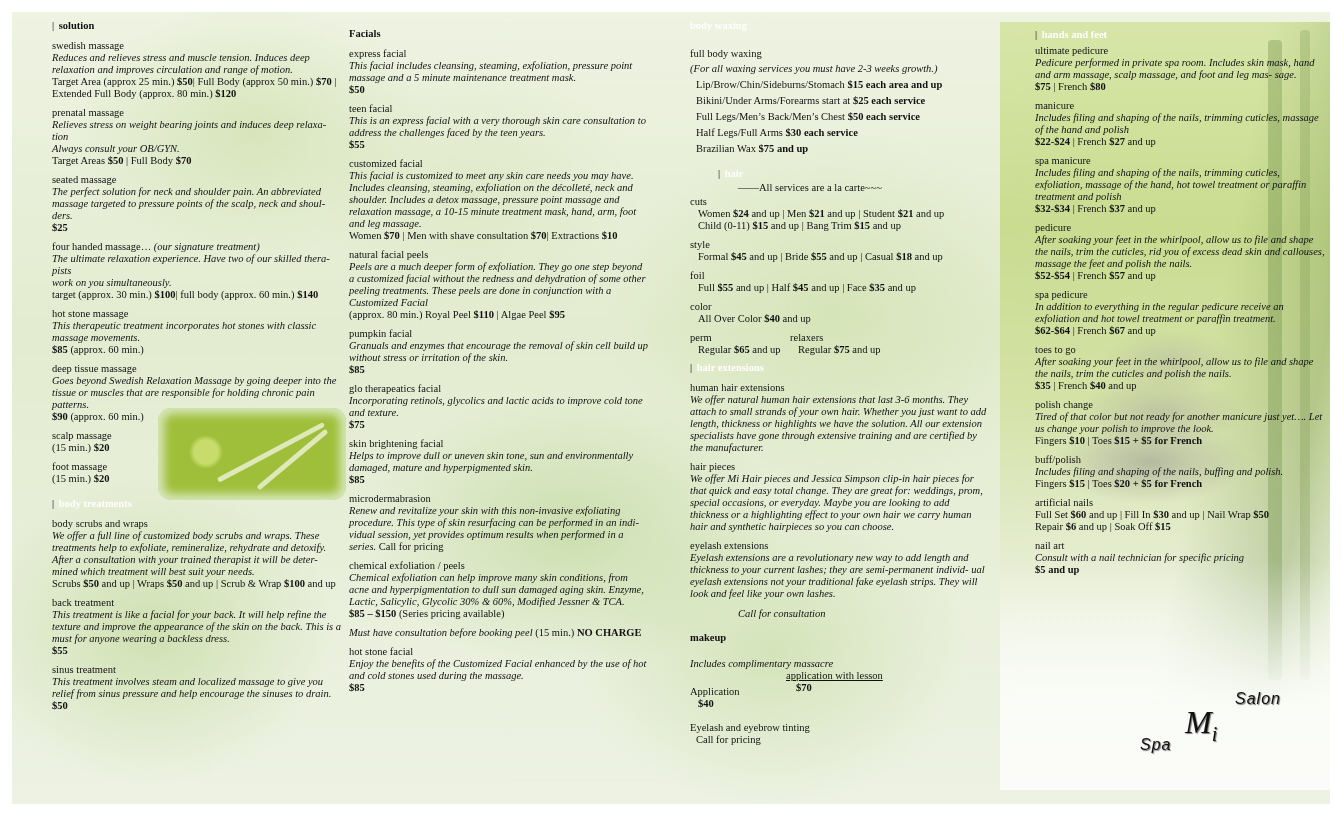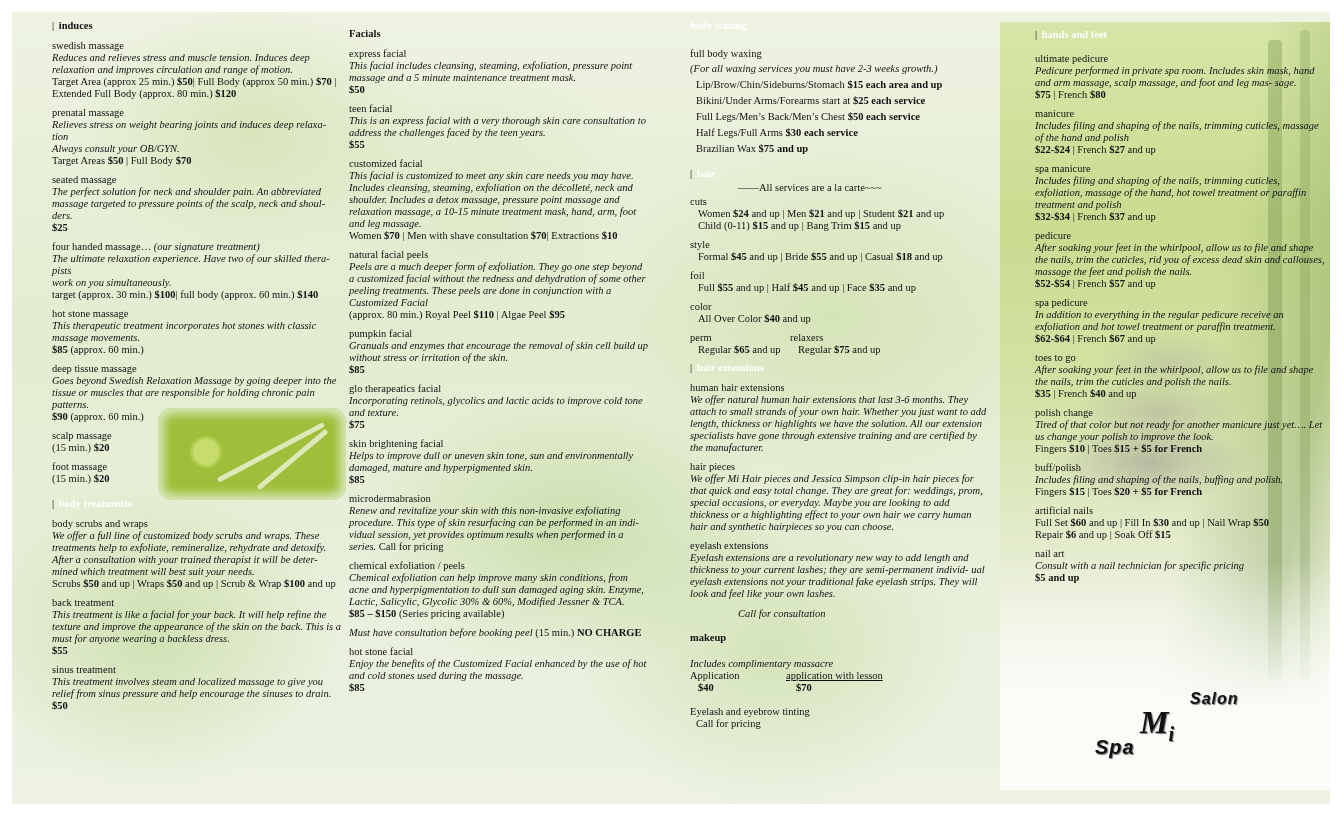--- a/index.html
+++ b/index.html
@@ -54,45 +54,45 @@
     border-radius:14px;
     background:
       radial-gradient(circle 17px at 48px 44px, #c7dc6a 70%, #9fbf3a 100%),
       radial-gradient(circle 15px at 22px 58px, #c2d862 70%, #98b834 100%),
       radial-gradient(ellipse 44px 18px at 82px 28px, #e8efe0 60%, #cdd8c2 100%),
       radial-gradient(ellipse 90px 36px at 100px 62px, #4c4a52 60%, #6a6870 85%, transparent 100%),
       linear-gradient(135deg, #efeee6 0%, #dcd6c4 60%, #c9bf9e 100%);
     box-shadow: 0 0 10px 6px rgba(220,235,200,0.9) inset;
   }
   .grass { position:absolute; height:5px; background:#dfe8b8; border-radius:3px; transform-origin:left center; }
-  .logo { position:absolute; left:1095px; top:690px; width:180px; height:80px; font-family:"Liberation Sans", sans-serif; font-style:italic; font-weight:bold; color:#111; text-shadow:1px 1px 1px #777; }
+  .logo { position:absolute; left:1140px; top:690px; width:180px; height:80px; font-family:"Liberation Sans", sans-serif; font-style:italic; font-weight:normal; color:#111; text-shadow:1px 1px 1px #777; }
   .logo .salon { position:absolute; left:95px; top:0px; font-size:16px; letter-spacing:1px; }
   .logo .mi { position:absolute; left:45px; top:14px; font-size:32px; font-family:"Liberation Serif", serif; }
   .logo .mi sub { font-size:20px; vertical-align:-8px; }
-  .logo .spa { position:absolute; left:0px; top:46px; font-size:20px; letter-spacing:1px; }
+  .logo .spa { position:absolute; left:0px; top:46px; font-size:16px; letter-spacing:1px; }
   .gap { height:6px; }
   .twocol { display:flex; }
   .twocol > div { width:100px; }
 </style>
 </head>
 <body>
 
 <div class="page"></div>
 <div class="panel4"></div>
 <div class="bamboo" style="left:1268px;top:40px;width:14px;height:640px;"></div>
 <div class="bamboo" style="left:1300px;top:30px;width:10px;height:650px;opacity:0.7;"></div>
 <div class="panel4-fade"></div>
 
 <div class="spa-img">
   <div class="grass" style="left:60px;top:70px;width:120px;transform:rotate(-28deg);"></div>
   <div class="grass" style="left:100px;top:78px;width:90px;transform:rotate(-40deg);"></div>
 </div>
 
 <div class="col col1" id="col1">
-  <div class="sec-head"><span class="bar">|</span> <span>induces</span></div>
+  <div class="sec-head"><span class="bar">|</span> <span>solution</span></div>
   <div id="massage-items">
       <div class="item">
         <span class="item-name"><span>swedish massage</span></span>
         <span class="item-desc">Reduces and relieves stress and muscle tension. Induces deep relaxation and improves circulation and range of motion.</span>
         <span class="item-price"><span>Target Area (approx 25 min.) </span><span class="b">$50</span><span>| Full Body (approx 50 min.) </span><span class="b">$70</span><span> | Extended Full Body (approx. 80 min.) </span><span class="b">$120</span></span>
       </div>
       <div class="item">
         <span class="item-name"><span>prenatal massage</span></span>
         <span class="item-desc">Relieves stress on weight bearing joints and induces deep relaxa- tion</span>
         <span class="item-desc">Always consult your OB/GYN.</span>
@@ -216,21 +216,21 @@
     <span class="item-desc">(For all waxing services you must have 2-3 weeks growth.)</span>
     <div id="wax-lines" style="margin-top: 4px;">
         <span class="indent" style="margin-bottom: 4px;"><span>Lip/Brow/Chin/Sideburns/Stomach </span><span class="b">$15 each area and up</span></span>
         <span class="indent" style="margin-bottom: 4px;"><span>Bikini/Under Arms/Forearms start at </span><span class="b">$25 each service</span></span>
         <span class="indent" style="margin-bottom: 4px;"><span>Full Legs/Men’s Back/Men’s Chest </span><span class="b">$50 each service</span></span>
         <span class="indent" style="margin-bottom: 4px;"><span>Half Legs/Full Arms </span><span class="b">$30 each service</span></span>
         <span class="indent" style="margin-bottom: 4px;"><span>Brazilian Wax </span><span class="b">$75 and up</span></span>
       </div>
   </div>
   <div class="gap"></div>
-  <div class="sec-head white" style="margin-bottom:2px;"><span class="bar">|</span> <span>hair</span></div>
+  <div class="sec-head white" style="margin-bottom:2px;margin-left:28px;"><span class="bar">|</span> <span>hair</span></div>
   <div style="padding-left:48px;margin-bottom:2px;">——All services are a la carte~~~</div>
   <div id="hair-items">
       <div class="item">
         <span class="item-name">cuts</span>
         <span class="indent2"><span>Women </span><span class="b">$24</span><span> and up | Men </span><span class="b">$21</span><span> and up | Student </span><span class="b">$21</span><span> and up</span></span>
         <span class="indent2"><span>Child (0-11) </span><span class="b">$15</span><span> and up | Bang Trim </span><span class="b">$15</span><span> and up</span></span>
       </div>
       <div class="item">
         <span class="item-name">style</span>
         <span class="indent2"><span>Formal </span><span class="b">$45</span><span> and up | Bride </span><span class="b">$55</span><span> and up | Casual </span><span class="b">$18</span><span> and up</span></span>
@@ -268,36 +268,36 @@
       <div class="item">
         <span class="item-name"><span>eyelash extensions</span></span>
         <span class="item-desc">Eyelash extensions are a revolutionary new way to add length and thickness to your current lashes; they are semi-permanent individ- ual eyelash extensions not your traditional fake eyelash strips. They will look and feel like your own lashes.</span>
       </div>
     </div>
   <div style="padding-left:48px;font-style:italic;margin:8px 0 12px;">Call for consultation</div>
   <div class="sec-head">makeup</div>
   <div style="height:6px"></div>
   <div class="item-desc">Includes complimentary massacre</div>
   <div class="twocol">
-    <div style="width:96px;">
+    <div style="width:96px;margin-top:16px;">
       <span style="display:block;">Application</span>
       <span class="b" style="display:block;padding-left:8px;">$40</span>
     </div>
     <div style="width:160px;">
       <span style="display:block;text-decoration:underline;">application with lesson</span>
       <span class="b" style="display:block;padding-left:10px;">$70</span>
     </div>
   </div>
   <div style="height:12px"></div>
   <span style="display:block;">Eyelash and eyebrow tinting</span>
   <span style="display:block;padding-left:6px;">Call for pricing</span>
 </div>
 
 <div class="col col4" style="top:29px;">
-  <div class="sec-head white" style="margin-bottom:12px;"><span class="bar">|</span> <span>hands and feet</span></div>
+  <div class="sec-head white" style="margin-bottom:4px;"><span class="bar">|</span> <span>hands and feet</span></div>
   <div id="hf-items">
       <div class="item">
         <span class="item-name"><span>ultimate pedicure</span></span>
         <span class="item-desc">Pedicure performed in private spa room. Includes skin mask, hand and arm massage, scalp massage, and foot and leg mas- sage.</span>
         <span class="item-price"><span></span><span class="b">$75</span><span> | French </span><span class="b">$80</span></span>
       </div>
       <div class="item">
         <span class="item-name"><span>manicure</span></span>
         <span class="item-desc">Includes filing and shaping of the nails, trimming cuticles, massage of the hand and polish</span>
         <span class="item-price"><span></span><span class="b">$22-$24</span><span> | French </span><span class="b">$27</span><span> and up</span></span>

